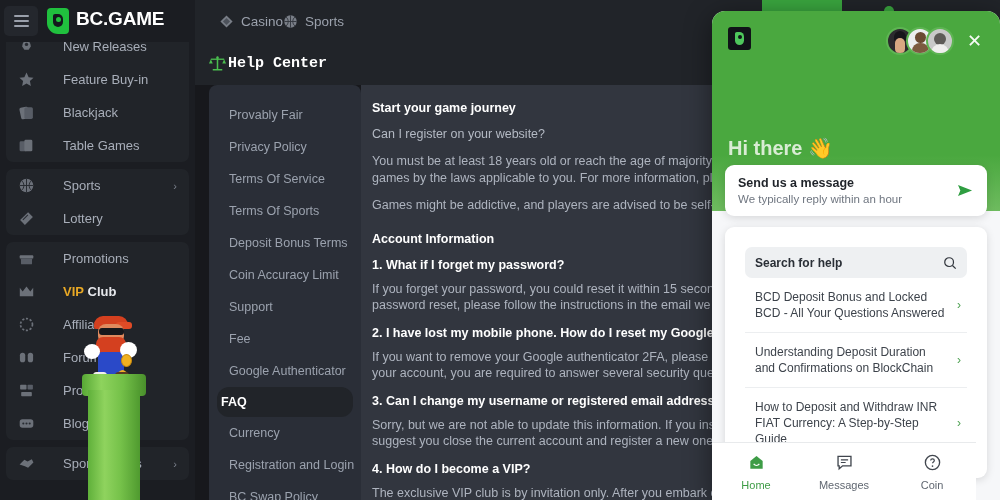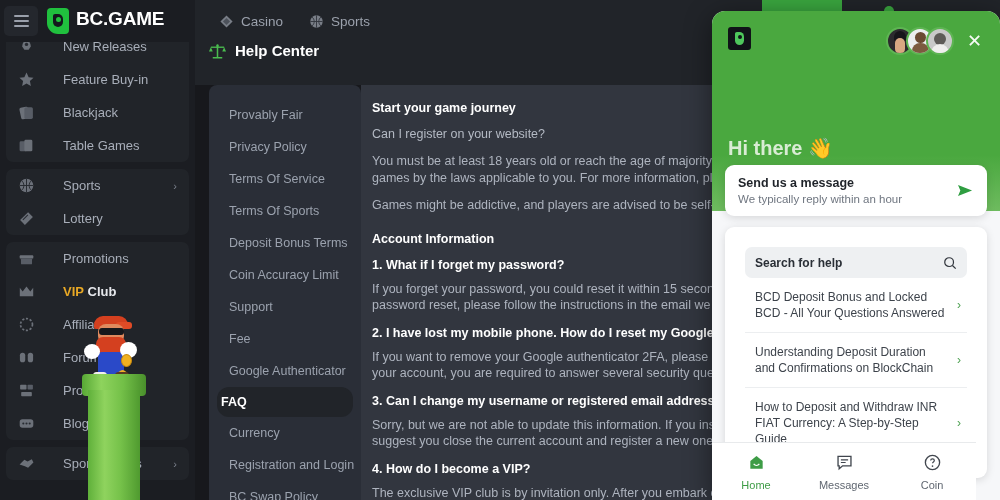--- a/index.html
+++ b/index.html
@@ -38,21 +38,21 @@
     width: 10px; height: 13px; border-radius: 2px 5px 5px 5px;
     background: #14181d;
   }
   .brand-logo::before {
     content: ""; position: absolute; left: 9px; top: 9px; z-index: 2;
     width: 5px; height: 5px; border-radius: 50%; background: #20c03e;
   }
   .brand-name {
     color: #fff; font-size: 19px; font-weight: bold; letter-spacing: -0.2px;
   }
-  .topnav { display: flex; align-items: flex-end; gap: 26px; margin-left: 24px; }
+  .topnav { display: flex; align-items: flex-end; margin-left: 24px; }
   .topnav-item {
     display: flex; align-items: center; gap: 7px;
     color: #9ba1ac; font-size: 13.5px; cursor: pointer;
   }
   .tn-ic { width: 15px; height: 15px; display: block; opacity: .72; }
 
   
   .sidebar {
     position: absolute; top: 42px; left: 0; width: 195px; height: 458px;
     background: #1b1d22; overflow: hidden; z-index: 10;
@@ -65,22 +65,22 @@
   .side-item .sic { width: 17px; height: 17px; flex: none; opacity: .62; }
   .side-item .lbl { flex: 1; white-space: nowrap; }
   .side-item .chev { color: #7b818c; font-size: 11px; }
   .side-item.vip .lbl { color: #e6e8ec; font-weight: bold; }
   .side-item.vip .lbl b { color: #e8a825; }
   .sb-scrollpad { padding-top: 0; }
 
   
   .help-header {
     position: absolute; top: 42px; left: 195px; width: 805px; height: 43px;
-    display: flex; align-items: flex-start; gap: 8px; padding-left: 13px;
-    background: #212429; z-index: 9;
+    display: flex; align-items: center; gap: 1px; padding-left: 13px;
+    background: #212429; z-index: 9; font-family: Liberation Mono, monospace;
   }
   .help-header .ht { color: #fff; font-size: 15px; font-weight: bold; }
 
   .helpnav {
     position: absolute; top: 85px; left: 209px; width: 152px; height: 415px;
     background: #2a2e37; border-radius: 8px 8px 0 0; overflow: hidden;
     padding-top: 14px; z-index: 8;
   }
   .hn-item {
     height: 32px; display: flex; align-items: center; padding: 0 0 0 20px;

